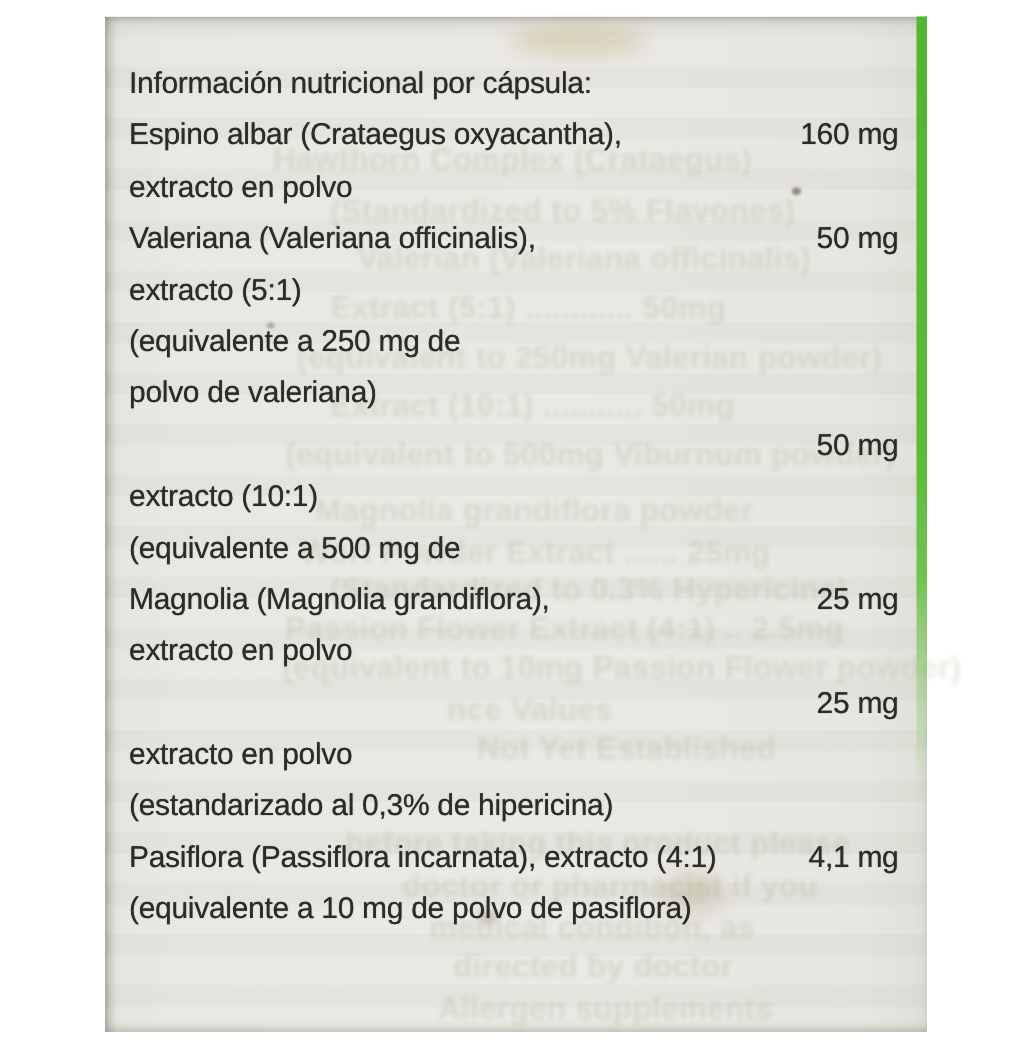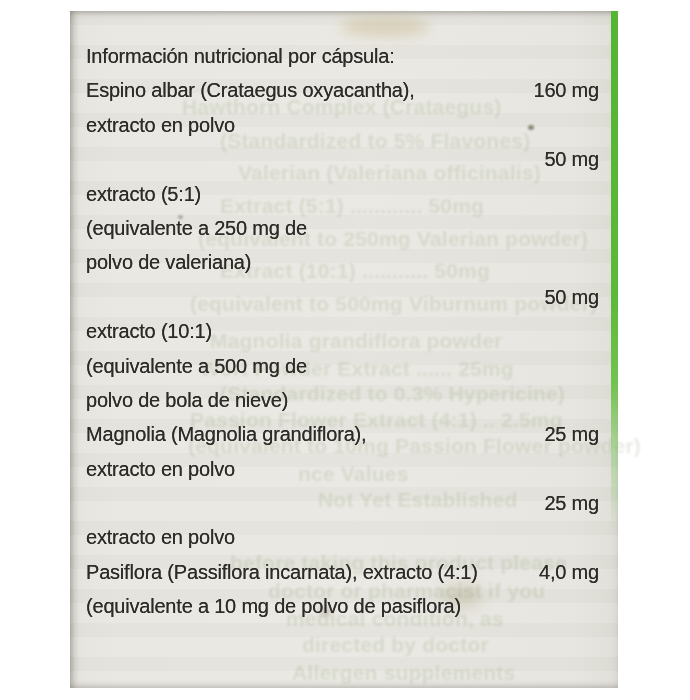--- a/index.html
+++ b/index.html
@@ -149,20 +149,21 @@
 
       <div class="row">
         <span>Espino albar (Crataegus oxyacantha),</span>
         <span class="amount">160 mg</span>
       </div>
       <div class="row">
         <span>extracto en polvo</span>
         <span class="amount"></span>
       </div>
       <div class="row">
+        <span>Valeriana (Valeriana officinalis),</span>
         <span class="amount">50 mg</span>
       </div>
       <div class="row">
         <span>extracto (5:1)</span>
         <span class="amount"></span>
       </div>
       <div class="row">
         <span>(equivalente a 250 mg de</span>
         <span class="amount"></span>
       </div>
@@ -172,44 +173,44 @@
       </div>
       <div class="row">
         <span class="amount">50 mg</span>
       </div>
       <div class="row">
         <span>extracto (10:1)</span>
         <span class="amount"></span>
       </div>
       <div class="row">
         <span>(equivalente a 500 mg de</span>
-        <span class="amount"></span>
-      </div>
-      <div class="row">
-        <span>polvo de bola de nieve)</span>
         <span class="amount"></span>
       </div>
       <div class="row">
         <span>Magnolia (Magnolia grandiflora),</span>
         <span class="amount">25 mg</span>
       </div>
       <div class="row">
         <span>extracto en polvo</span>
         <span class="amount"></span>
       </div>
       <div class="row">
         <span class="amount">25 mg</span>
       </div>
       <div class="row">
         <span>extracto en polvo</span>
         <span class="amount"></span>
       </div>
       <div class="row">
+        <span>(estandarizado al 0,3% de hipericina)</span>
+        <span class="amount"></span>
+      </div>
+      <div class="row">
         <span>Pasiflora (Passiflora incarnata), extracto (4:1)</span>
-        <span class="amount">4,0 mg</span>
+        <span class="amount">4,1 mg</span>
       </div>
       <div class="row">
         <span>(equivalente a 10 mg de polvo de pasiflora)</span>
         <span class="amount"></span>
       </div>
     </div>
 
     <div class="stripe"></div>
   </div>
 </div>

